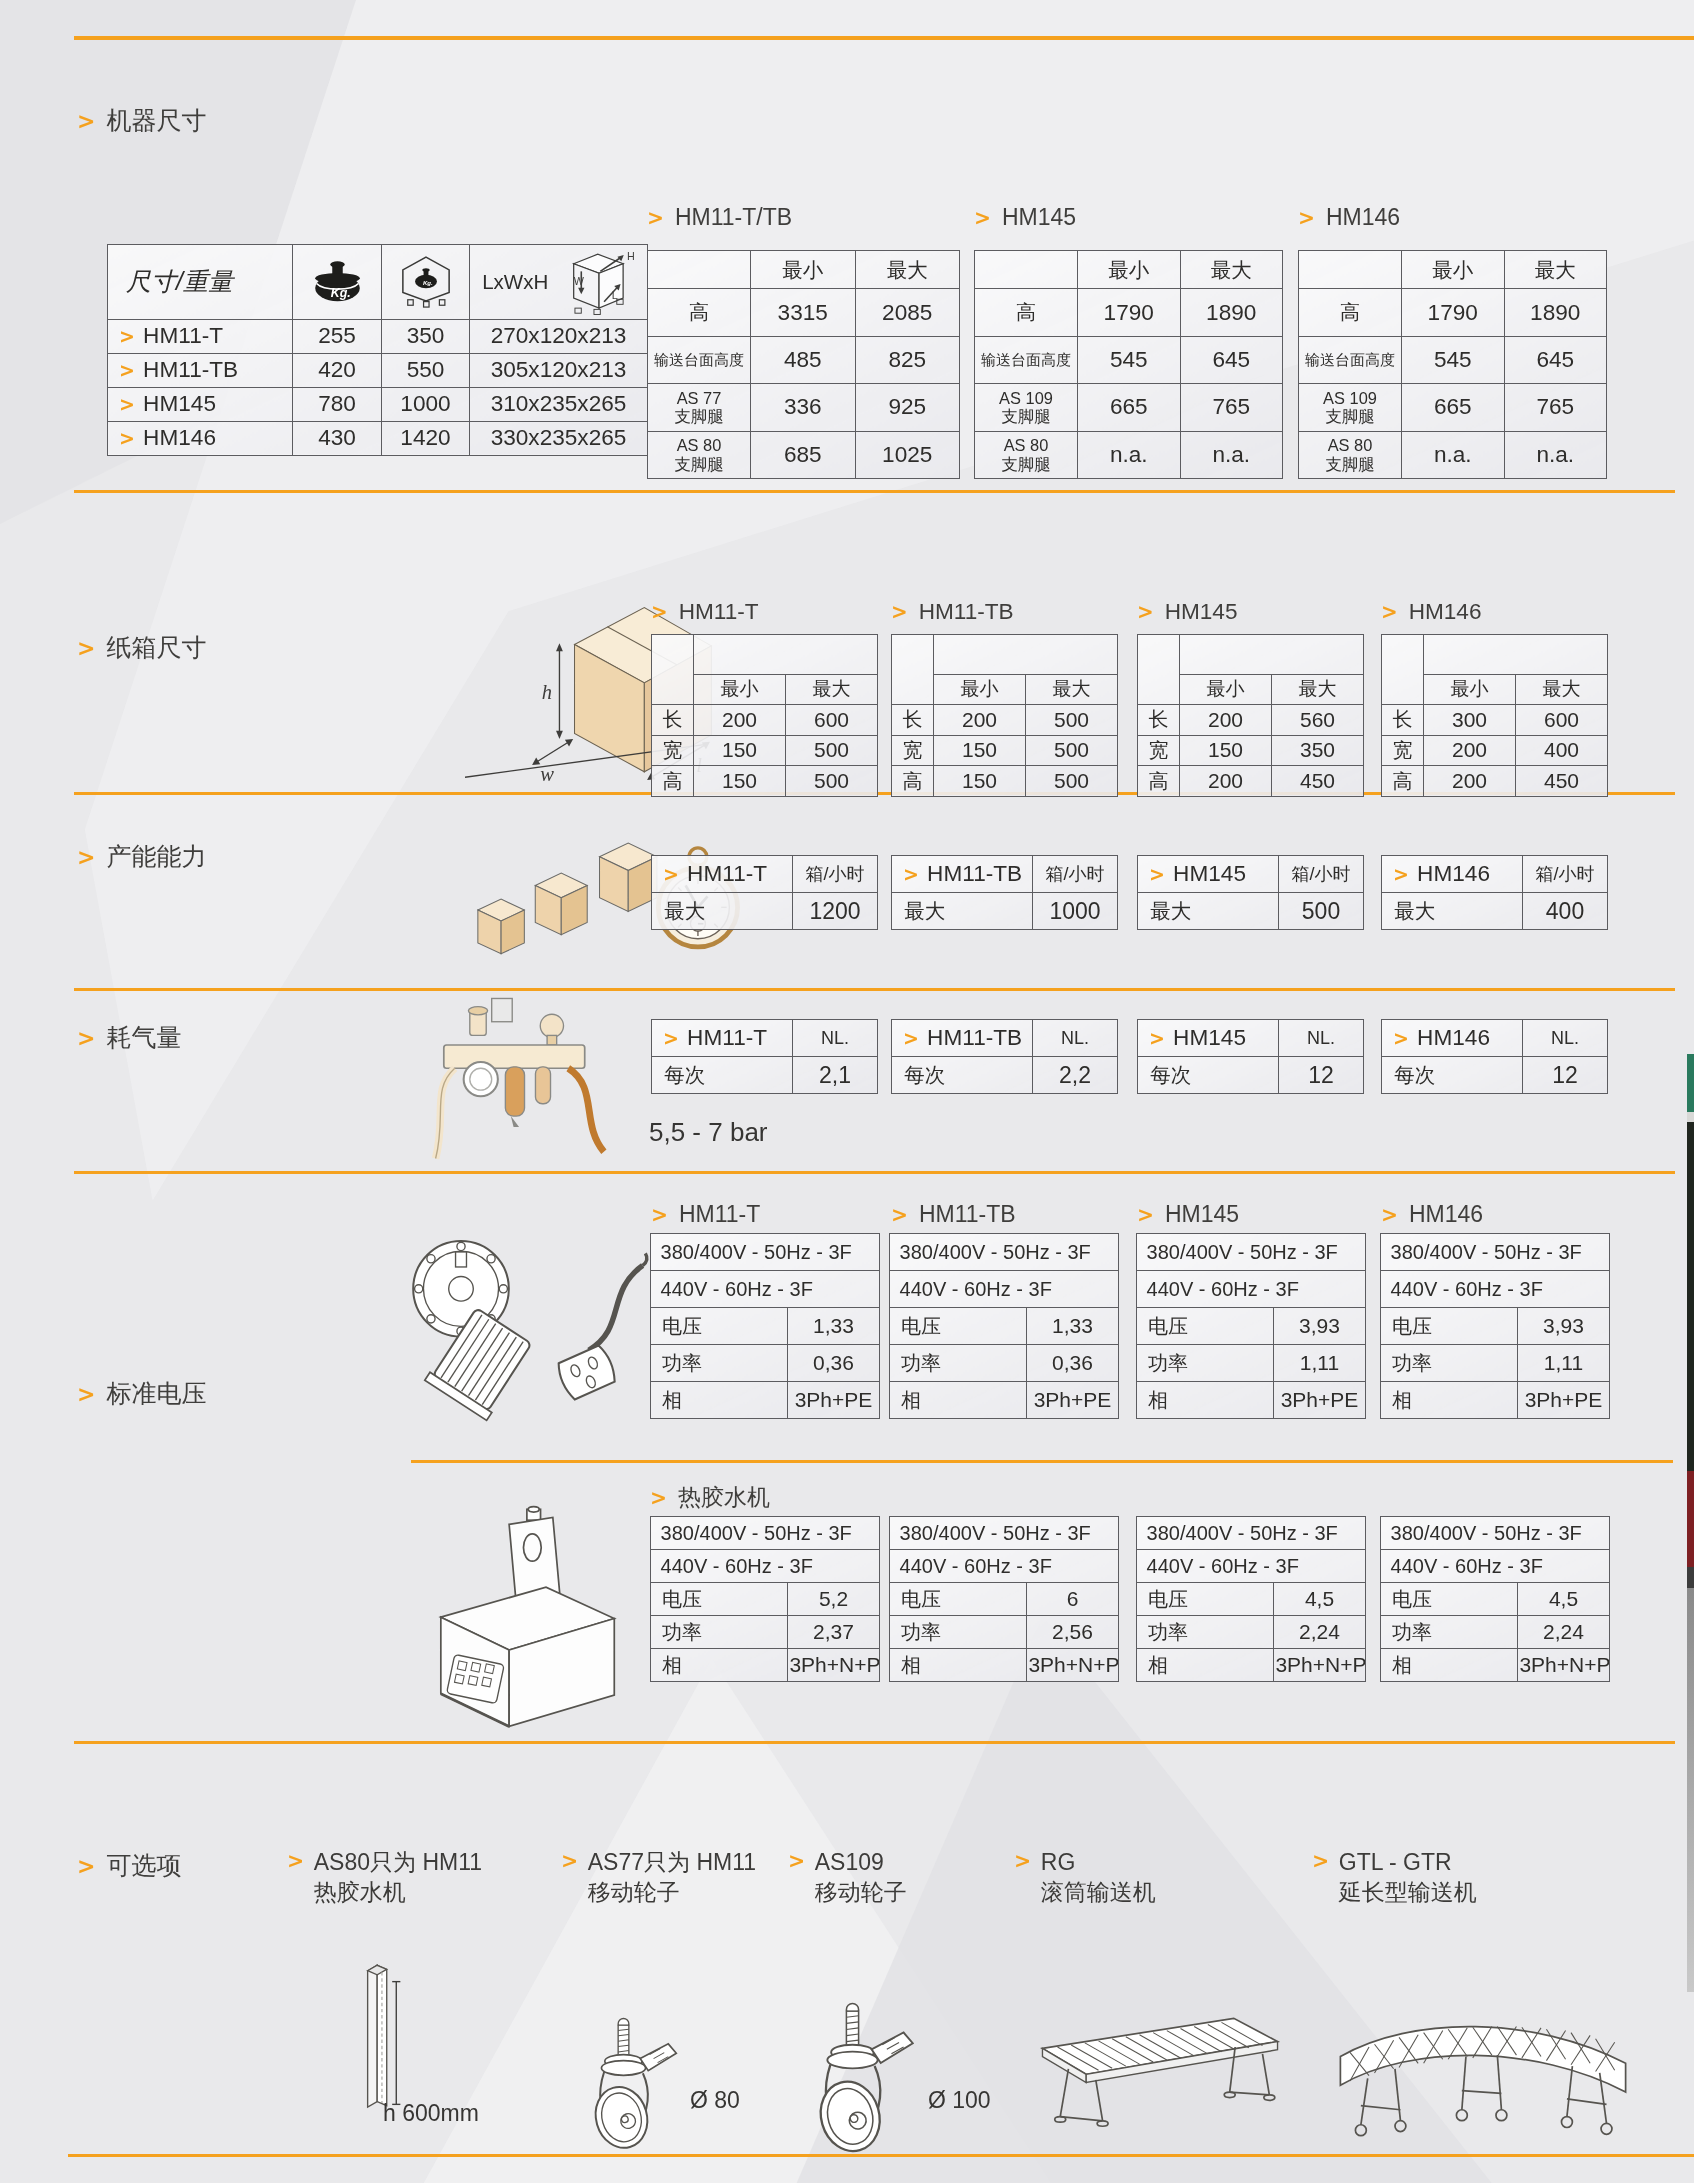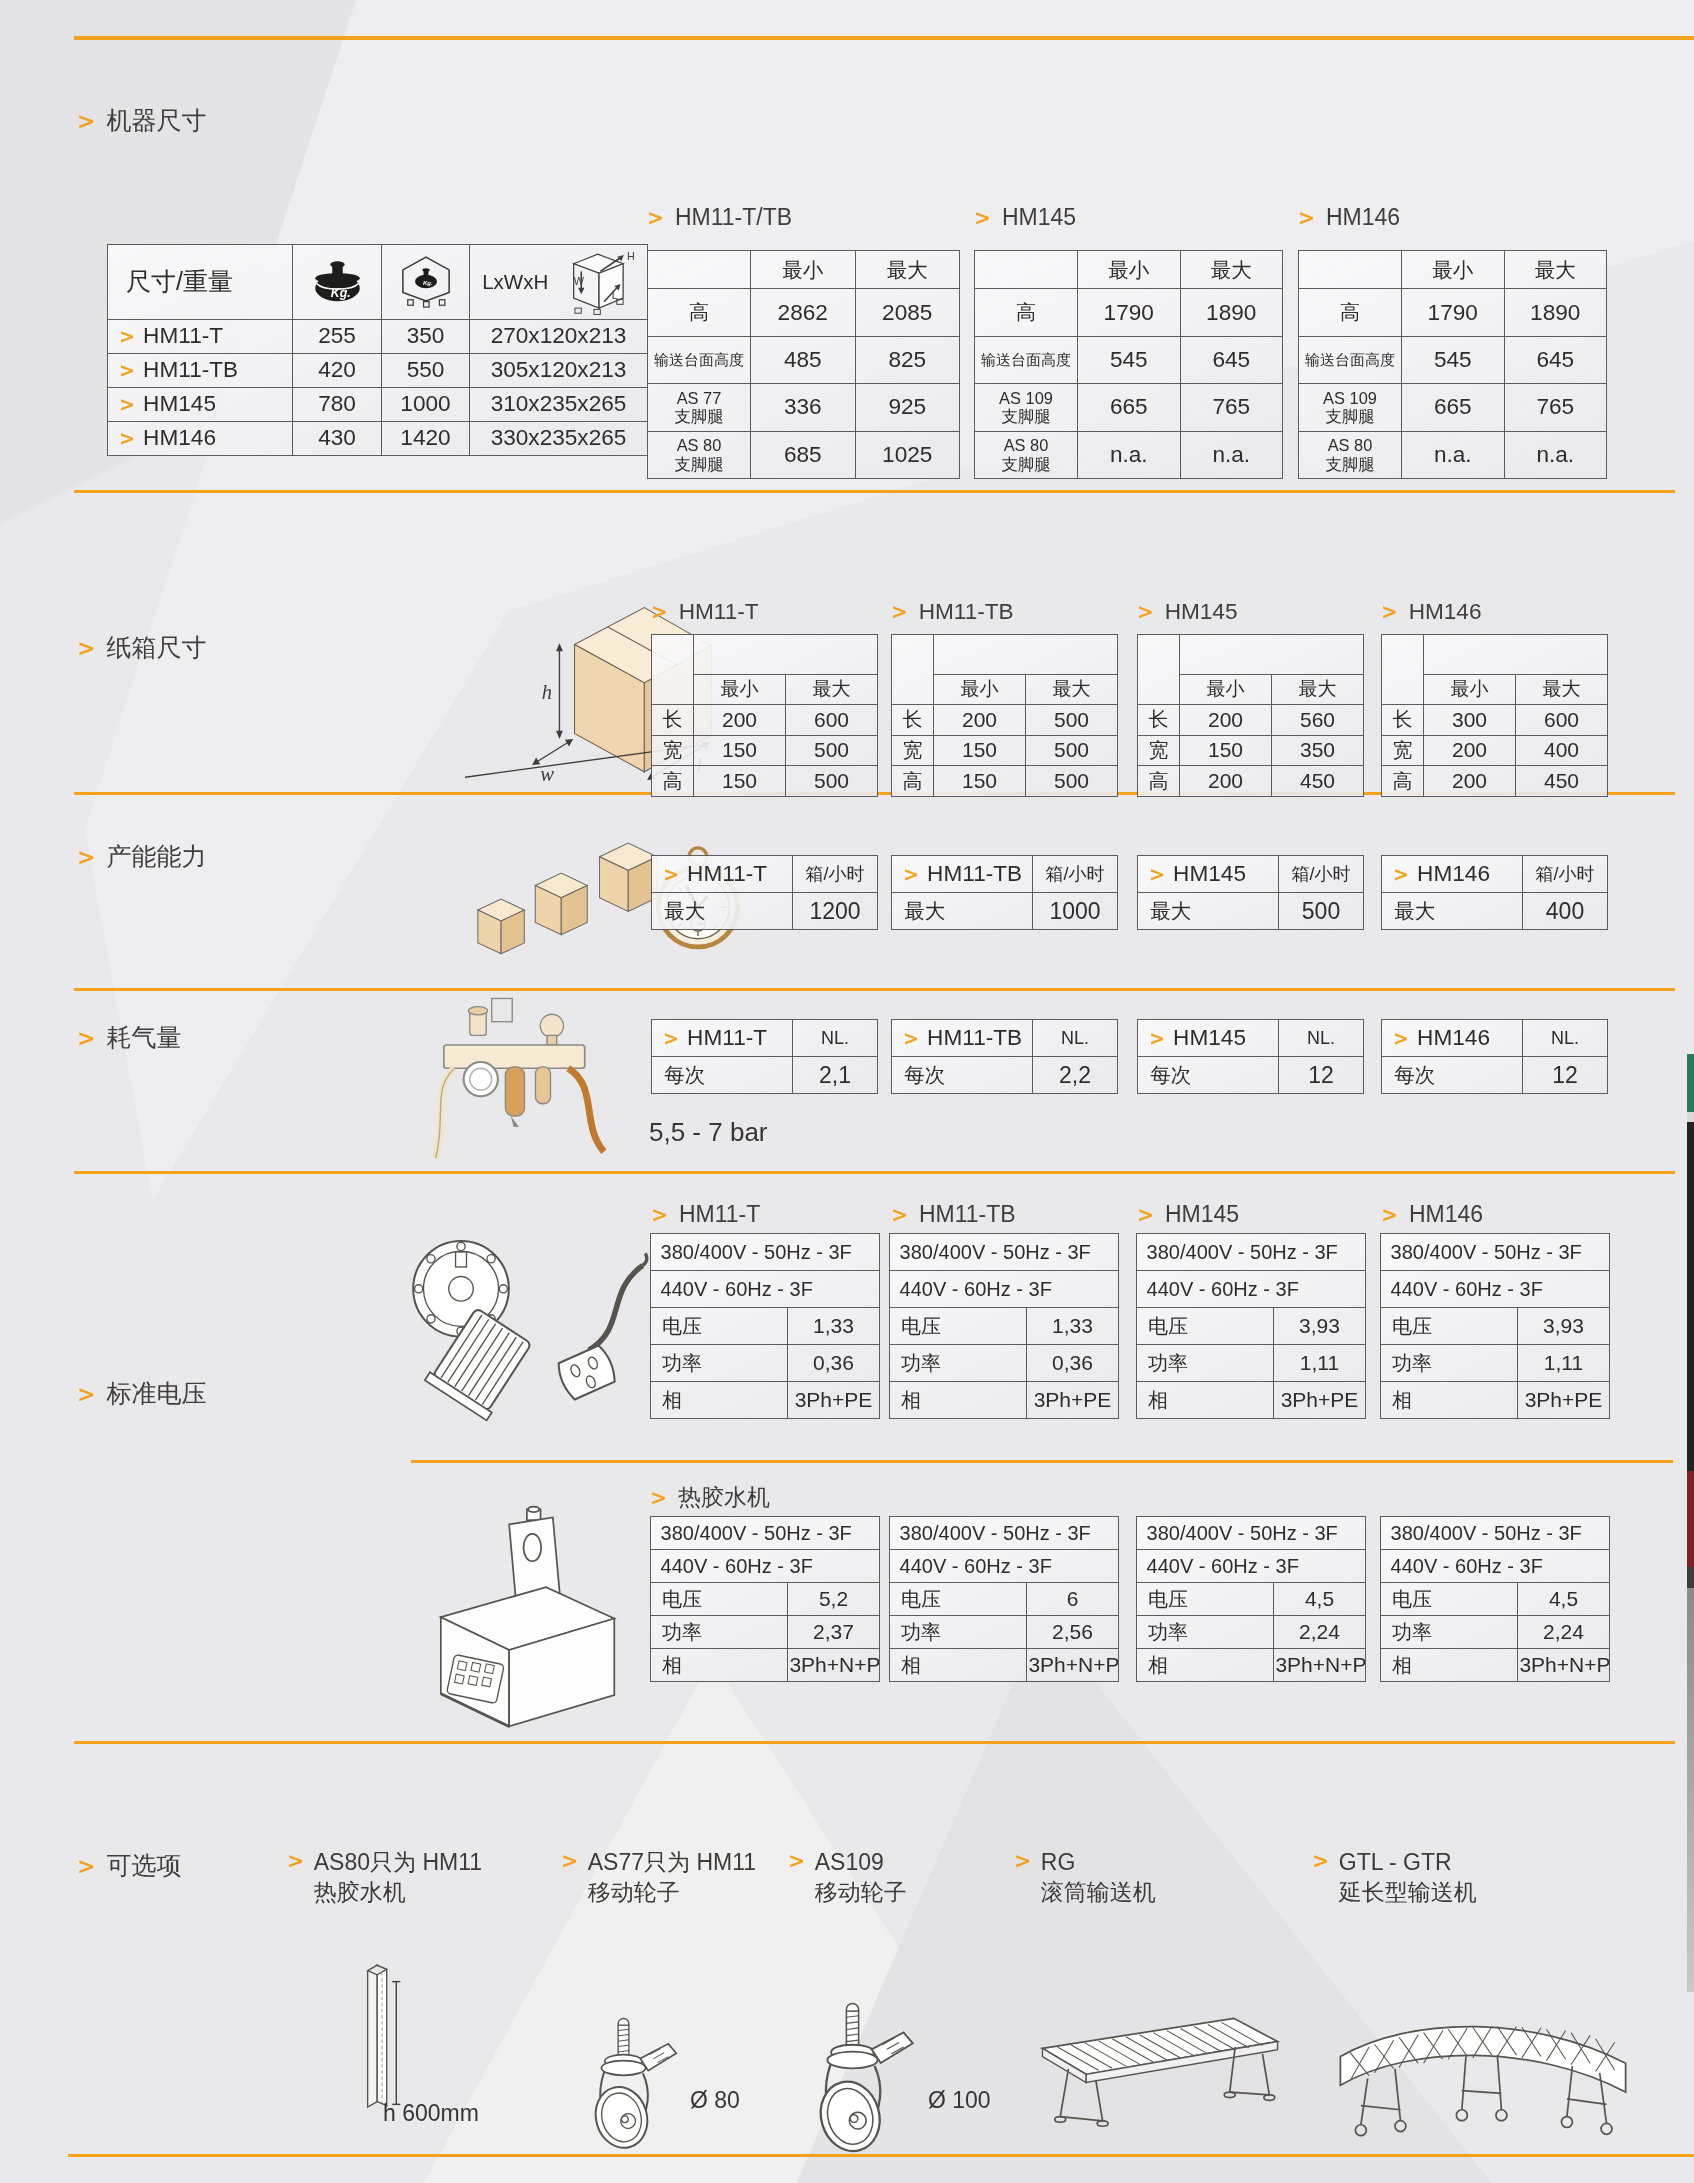--- a/index.html
+++ b/index.html
@@ -53,21 +53,21 @@
 <div class="abs" style="left:107px;top:244px;width:541px;height:207px;">
   <table class="spec">
     <colgroup>
         <col style="width:185px">
         <col style="width:89px">
         <col style="width:88px">
         <col>
       </colgroup>
     <tbody id="tableA-body">
       <tr style="height:73px">
-        <td class="al" style="font-size:25px;padding-left:18px;">尺寸/重量</td>
+        <td class="al" style="font-size:25px;padding-left:18px;font-style:italic;">尺寸/重量</td>
         <td>
           <svg viewBox="0 0 90 74" width="59" height="49" style="margin:0 auto;font-size:33px">
             <rect x="37" y="12" width="16" height="16" rx="2" fill="#1d1d1b"></rect>
             <ellipse cx="45" cy="11" rx="11" ry="5" fill="#1d1d1b"></ellipse>
             <ellipse cx="45" cy="47" rx="34" ry="20" fill="#1d1d1b"></ellipse>
             <ellipse cx="45" cy="32" rx="34" ry="8" fill="#1d1d1b"></ellipse>
             <path d="M13 40 A34 13 0 0 0 77 40" stroke="#ffffff" stroke-width="2.5" fill="none"></path>
             <text x="50" y="60" font-size="19" font-style="italic" font-weight="bold" fill="#fff" text-anchor="middle" font-family="Liberation Sans,sans-serif">Kg.</text>
           </svg>
         </td>
@@ -155,21 +155,21 @@
         <col>
       </colgroup>
       <tbody>
         <tr style="height: 38px;">
           <td></td>
           <td style="font-size: 20.5px;">最小</td>
           <td style="font-size: 20.5px;">最大</td>
         </tr>
         <tr style="height: 47px;">
           <td class="pl" style="font-size: 20px;">高</td>
-          <td>2862</td>
+          <td>3315</td>
           <td>2085</td>
         </tr>
         <tr style="height: 47px;">
           <td class="pl" style="font-size: 15px;">输送台面高度</td>
           <td>485</td>
           <td>825</td>
         </tr>
         <tr style="height: 47px;">
           <td class="pl" style="font-size: 16.4px;">AS 77
 支脚腿</td>

